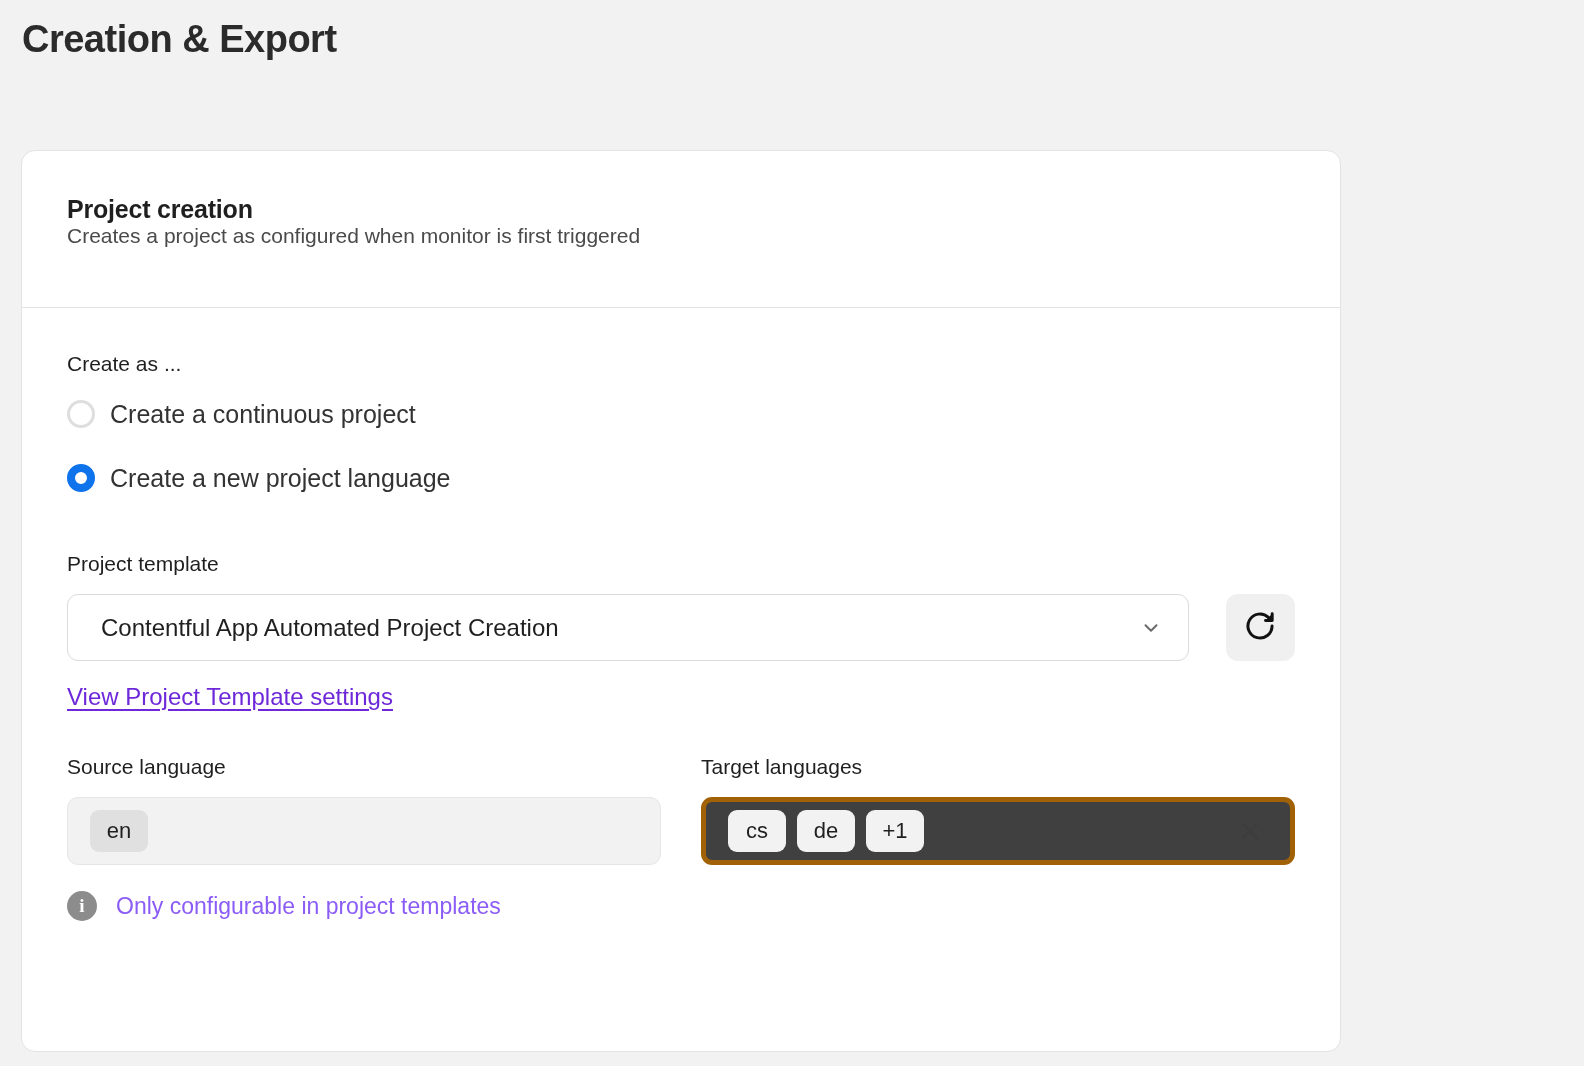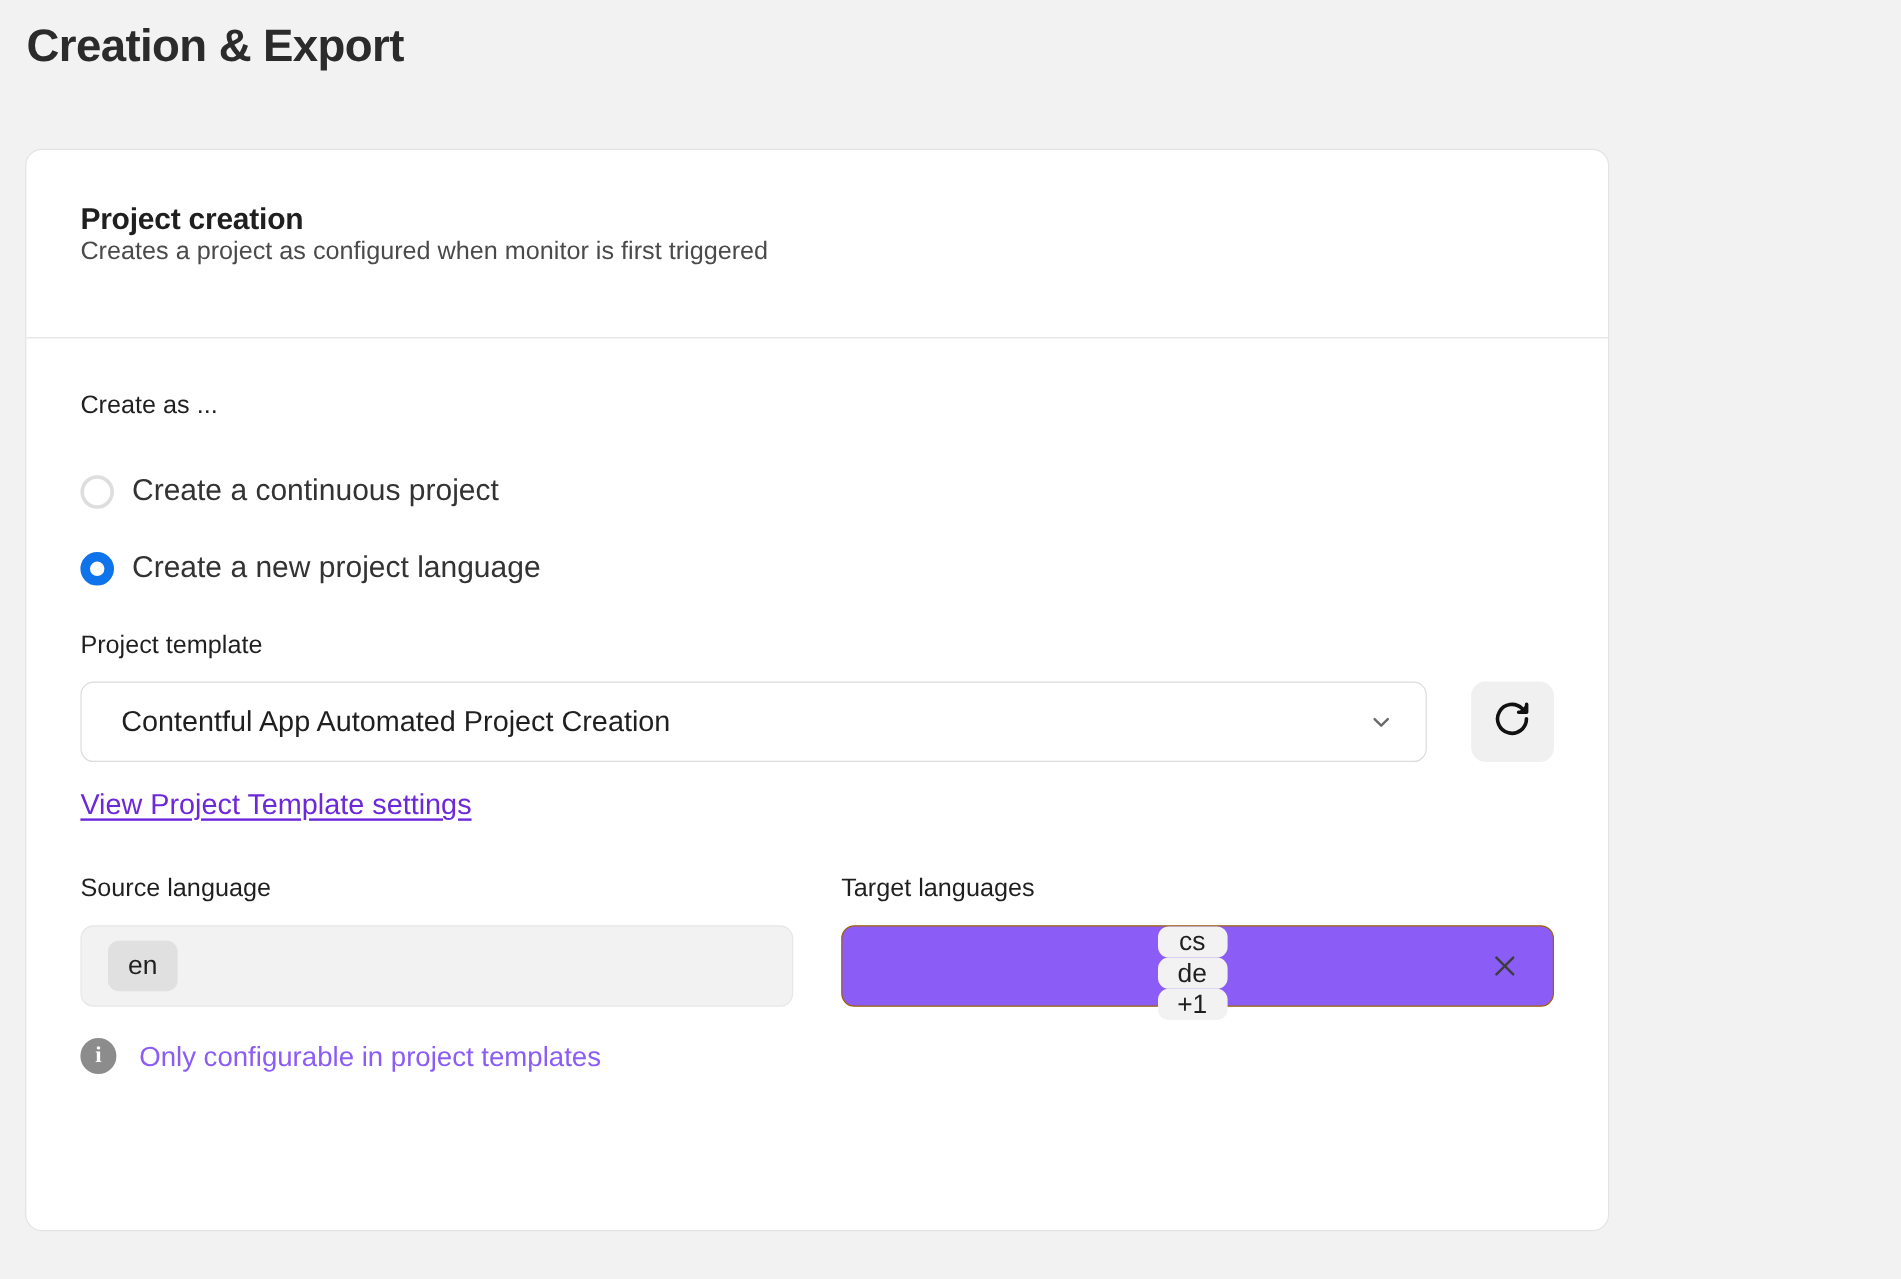--- a/index.html
+++ b/index.html
@@ -21,21 +21,21 @@
     top: 18px;
     font-size: 38px;
     font-weight: bold;
     letter-spacing: -0.5px;
     color: #2b2b2b;
   }
 
   .card {
     position: absolute;
     left: 21px;
-    top: 124px;
+    top: 150px;
     width: 1320px;
     height: 902px;
     background: #ffffff;
     border: 1px solid #e3e3e3;
     border-radius: 14px;
     box-sizing: border-box;
     overflow: hidden;
   }
 
   .card-header {
@@ -62,21 +62,21 @@
   .field-label {
     font-size: 21px;
     color: #1f1f1f;
   }
 
   .radio-group {
     margin-top: 24px;
   }
   .radio-row {
     display: flex;
-    align-items: flex-end;
+    align-items: flex-start;
     height: 50px;
     margin-bottom: 14px;
     cursor: pointer;
   }
   .radio-mark {
     width: 28px;
     height: 28px;
     border-radius: 50%;
     box-sizing: border-box;
     flex: 0 0 auto;
@@ -171,23 +171,22 @@
     display: flex;
     align-items: center;
     padding: 0 20px 0 22px;
     position: relative;
   }
   .lang-field.disabled {
     background: #f2f2f2;
     border: 1px solid #e6e6e6;
   }
   .lang-field.editable {
-    background: #8b5cf6;
-    border: 1px solid #a16207;
-    flex-direction: column;
+    background: #404040;
+    border: 5px solid #a16207;
   }
   .chip {
     height: 42px;
     min-width: 30px;
     padding: 0 14px;
     border-radius: 9px;
     display: flex;
     align-items: center;
     justify-content: center;
     font-size: 22px;

